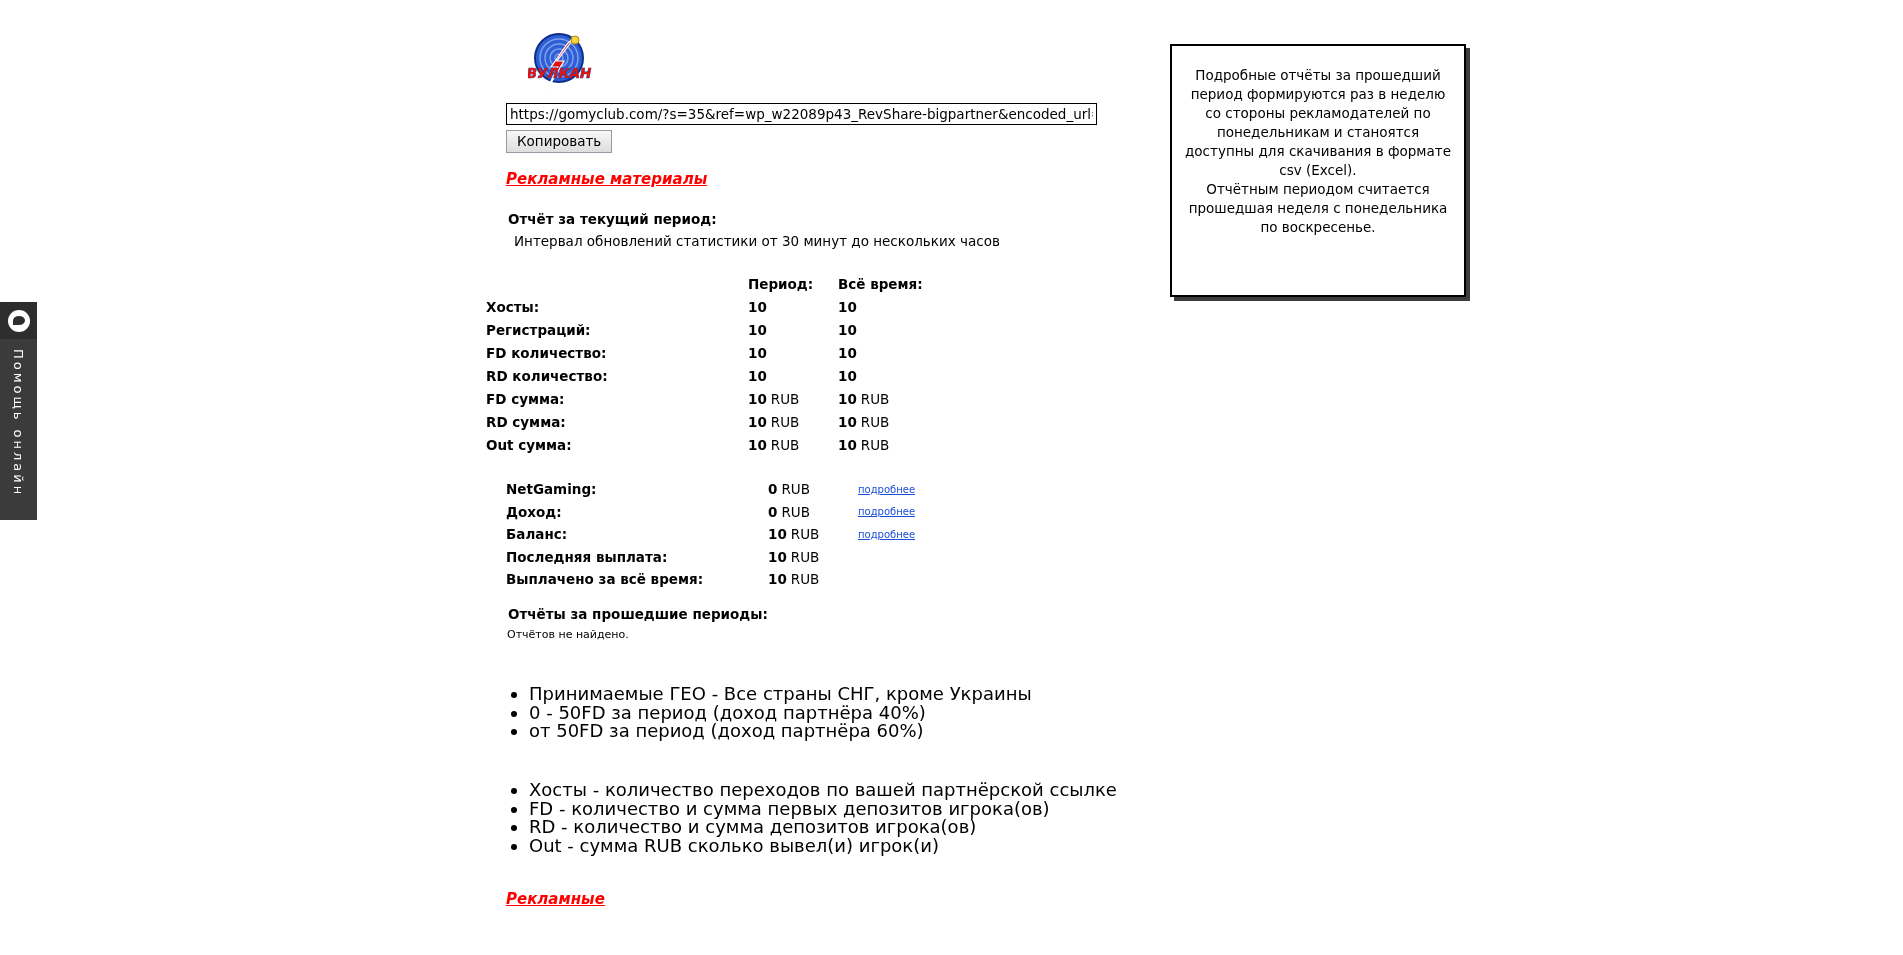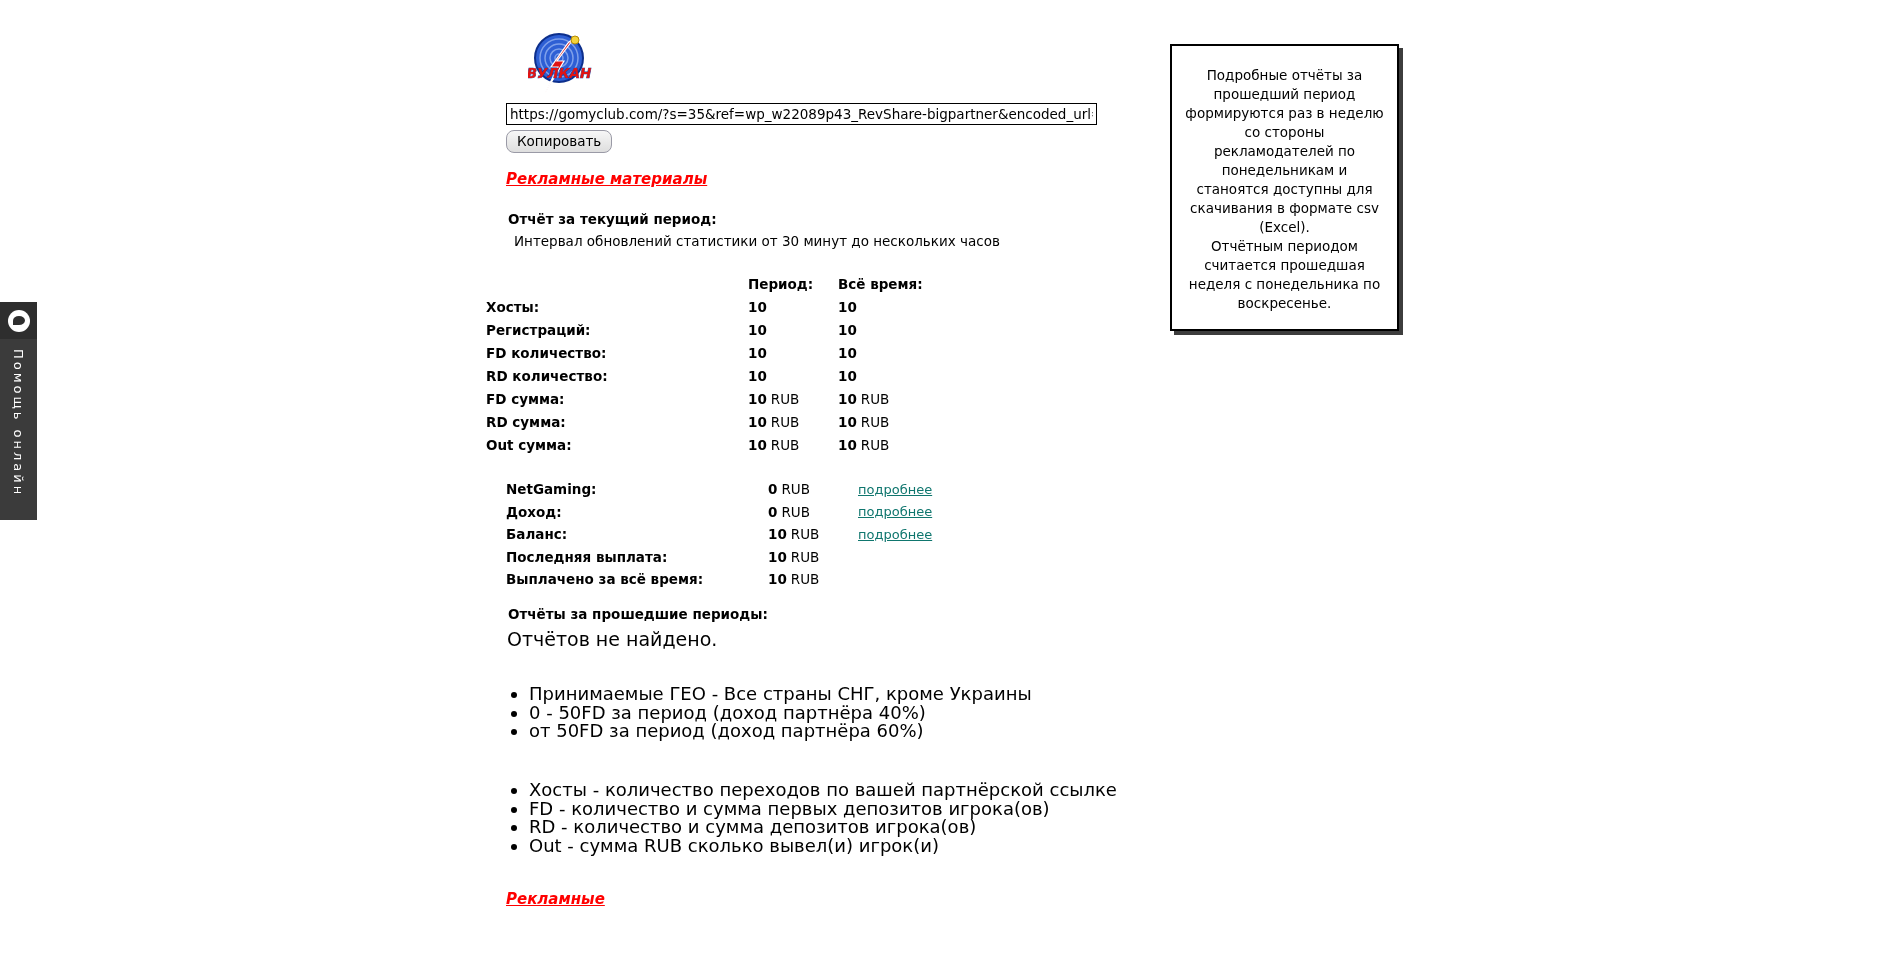--- a/index.html
+++ b/index.html
@@ -25,21 +25,21 @@
     font-family: "DejaVu Sans", sans-serif;
     font-size: 13.5px;
     padding: 1px 3px;
     background: #fff;
     white-space: nowrap; overflow: hidden;
   }
   .copy-btn {
     position: absolute; left: 506px; top: 130px;
     padding: 2px 10px 3px;
     border: 1px solid #9a9aa6;
-    border-radius: 8px;
+    border-radius: 0;
     background: linear-gradient(#f7f7f7, #dedede);
     font-family: "DejaVu Sans", sans-serif;
     font-size: 13.5px;
     color: #000;
     cursor: pointer;
   }
 
   
   .red-link {
     position: absolute; left: 506px;
@@ -77,42 +77,42 @@
   .cur { font-weight: normal; margin-left: 4px; }
 
   .summary-table {
     position: absolute; left: 506px; top: 478px;
     display: grid;
     grid-template-columns: 262px 90px 150px;
     align-items: center;
   }
   .summary-table .cell { height: 22.5px; display: flex; align-items: center; }
   .summary-table .label { font-weight: bold; }
-  .details-link { color: #0f766e; text-decoration: underline; cursor: pointer; font-size: 13px; }
+  .details-link { color: #1d4ed8; text-decoration: underline; cursor: pointer; font-size: 10px; }
 
   
   .past-title {
     position: absolute; left: 508px; top: 606px;
     font-weight: bold; font-size: 13.5px;
   }
-  .past-empty { position: absolute; left: 507px; top: 628px; font-size: 19px; }
+  .past-empty { position: absolute; left: 507px; top: 628px; font-size: 11px; }
 
   
   .notes {
     position: absolute; left: 506px;
     margin: 1px; padding-left: 22px;
     font-size: 18px; line-height: 18.5px;
   }
   .notes-geo { top: 684px; }
   .notes-terms { top: 780px; }
 
   
   .info-box {
     position: absolute; left: 1170px; top: 44px;
-    width: 229px; min-height: 253px;
+    width: 296px; min-height: 253px;
     background: #fff;
     border: 2px solid #000;
     box-shadow: 4px 4px 0 #3d3d3d;
     padding: 20px 12px 16px;
     text-align: center;
     font-size: 13.5px;
     line-height: 19px;
   }
   .info-box p { margin: 0; }
   .info-box p + p { }

